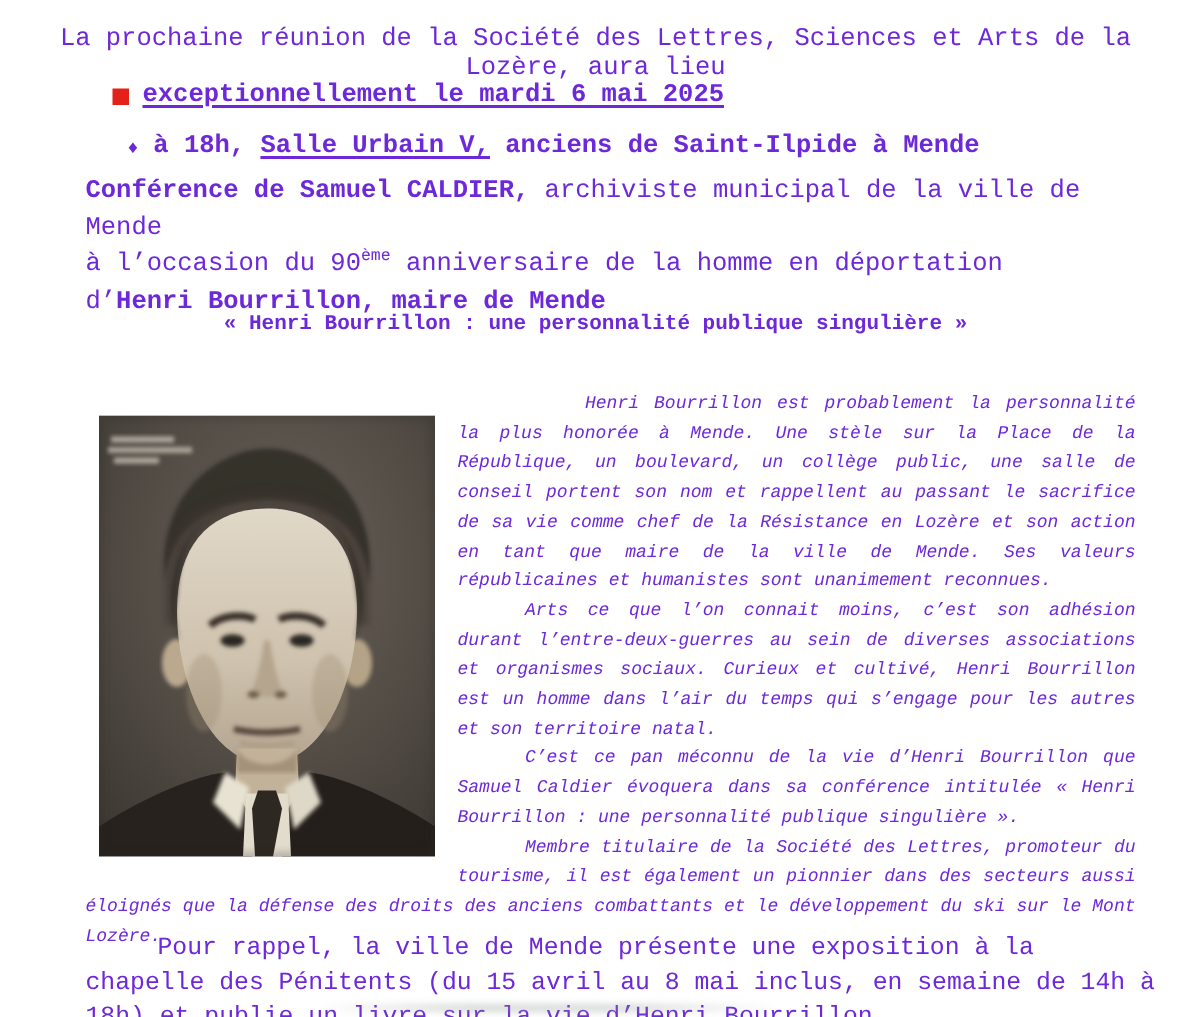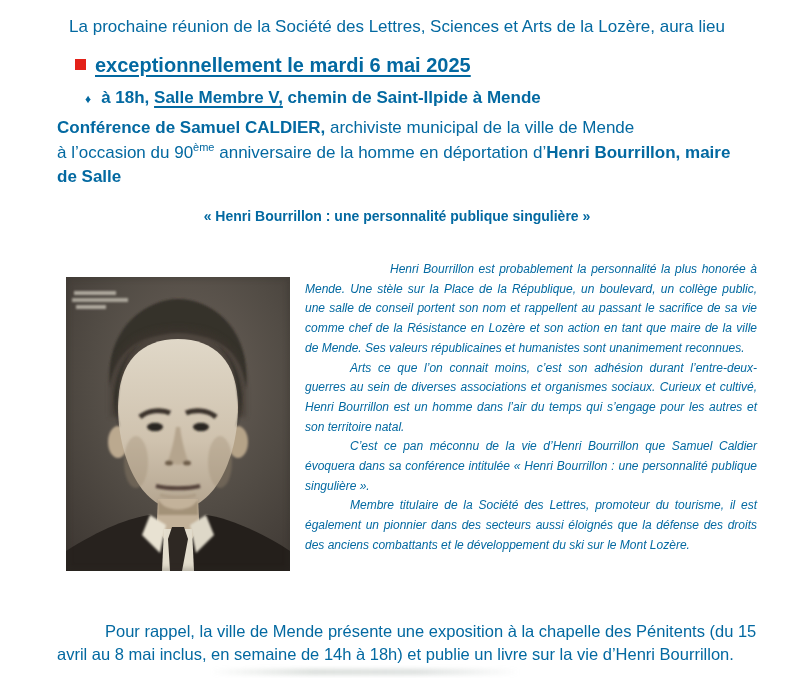--- a/index.html
+++ b/index.html
@@ -1,23 +1,23 @@
 <!DOCTYPE html>
 <html><head>
 <meta charset="utf-8">
 <style>
   html,body { margin:0; padding:0; background:#ffffff; }
   .page {
     position:relative; width:794px; height:678px; background:#ffffff;
-    font-family:Liberation Sans, sans-serif; color:#0369a1; overflow:hidden;
+    font-family:Liberation Mono, monospace; color:#6d28d9; overflow:hidden;
   }
   .intro { position:absolute; top:17px; left:0; right:0; text-align:center; font-size:17px; }
   .bullet-row1 { position:absolute; top:54px; left:75px; display:flex; align-items:flex-start; gap:9px; }
   .square { width:11px; height:11px; background:#e32119; margin-top:5px; flex:0 0 auto; }
-  .b1text { font-weight:bold; font-size:20px; text-decoration:underline; text-decoration-thickness:2px; text-underline-offset:3px; }
+  .b1text { font-weight:bold; font-size:17px; text-decoration:underline; text-decoration-thickness:2px; text-underline-offset:3px; }
   .bullet-row2 { position:absolute; top:88px; left:85px; display:flex; gap:10px; font-size:17px; font-weight:bold; }
   .diamond { font-size:12px; line-height:22px; flex:0 0 auto; }
   .ul2 { text-decoration:underline; text-decoration-thickness:2px; text-underline-offset:3px; }
   .conference { position:absolute; top:116px; left:57px; right:45px; font-size:17px; line-height:24.5px; }
   .conference p { margin:0; }
   .b { font-weight:bold; }
   sup.ord { font-size:11px; line-height:0; }
   .title { position:absolute; top:208px; left:0; right:0; text-align:center; font-weight:bold; font-size:14px; }
   .content { position:absolute; top:260px; left:57px; right:37px; font-size:12px; line-height:19.7px; font-style:italic; text-align:justify; }
   .content p { margin:0; }
@@ -39,26 +39,26 @@
 
   <div class="intro">La prochaine réunion de la Société des Lettres, Sciences et Arts de la Lozère, aura lieu</div>
 
   <div class="bullet-row1">
     <div class="square"></div>
     <div class="b1text">exceptionnellement le mardi 6 mai 2025</div>
   </div>
 
   <div class="bullet-row2">
     <div class="diamond">♦</div>
-    <div><span>à 18h, </span><span class="ul2">Salle Membre V,</span><span> chemin de Saint-Ilpide à Mende</span></div>
+    <div><span>à 18h, </span><span class="ul2">Salle Urbain V,</span><span> anciens de Saint-Ilpide à Mende</span></div>
   </div>
 
   <div class="conference">
     <p><span class="b">Conférence de Samuel CALDIER,</span><span> archiviste municipal de la ville de Mende</span></p>
-    <p><span>à l’occasion du 90</span><sup class="ord">ème</sup><span> anniversaire de la homme en déportation d’</span><span class="b">Henri Bourrillon, maire de Salle</span></p>
+    <p><span>à l’occasion du 90</span><sup class="ord">ème</sup><span> anniversaire de la homme en déportation d’</span><span class="b">Henri Bourrillon, maire de Mende</span></p>
   </div>
 
   <div class="title">« Henri Bourrillon : une personnalité publique singulière »</div>
 
   <div class="content">
     <div class="photo-wrap">
       <svg viewBox="0 0 224 294" preserveAspectRatio="none">
         <defs>
           <radialGradient id="bgg" cx="55%" cy="35%" r="80%">
             <stop offset="0%" stop-color="#6a6159"></stop>

